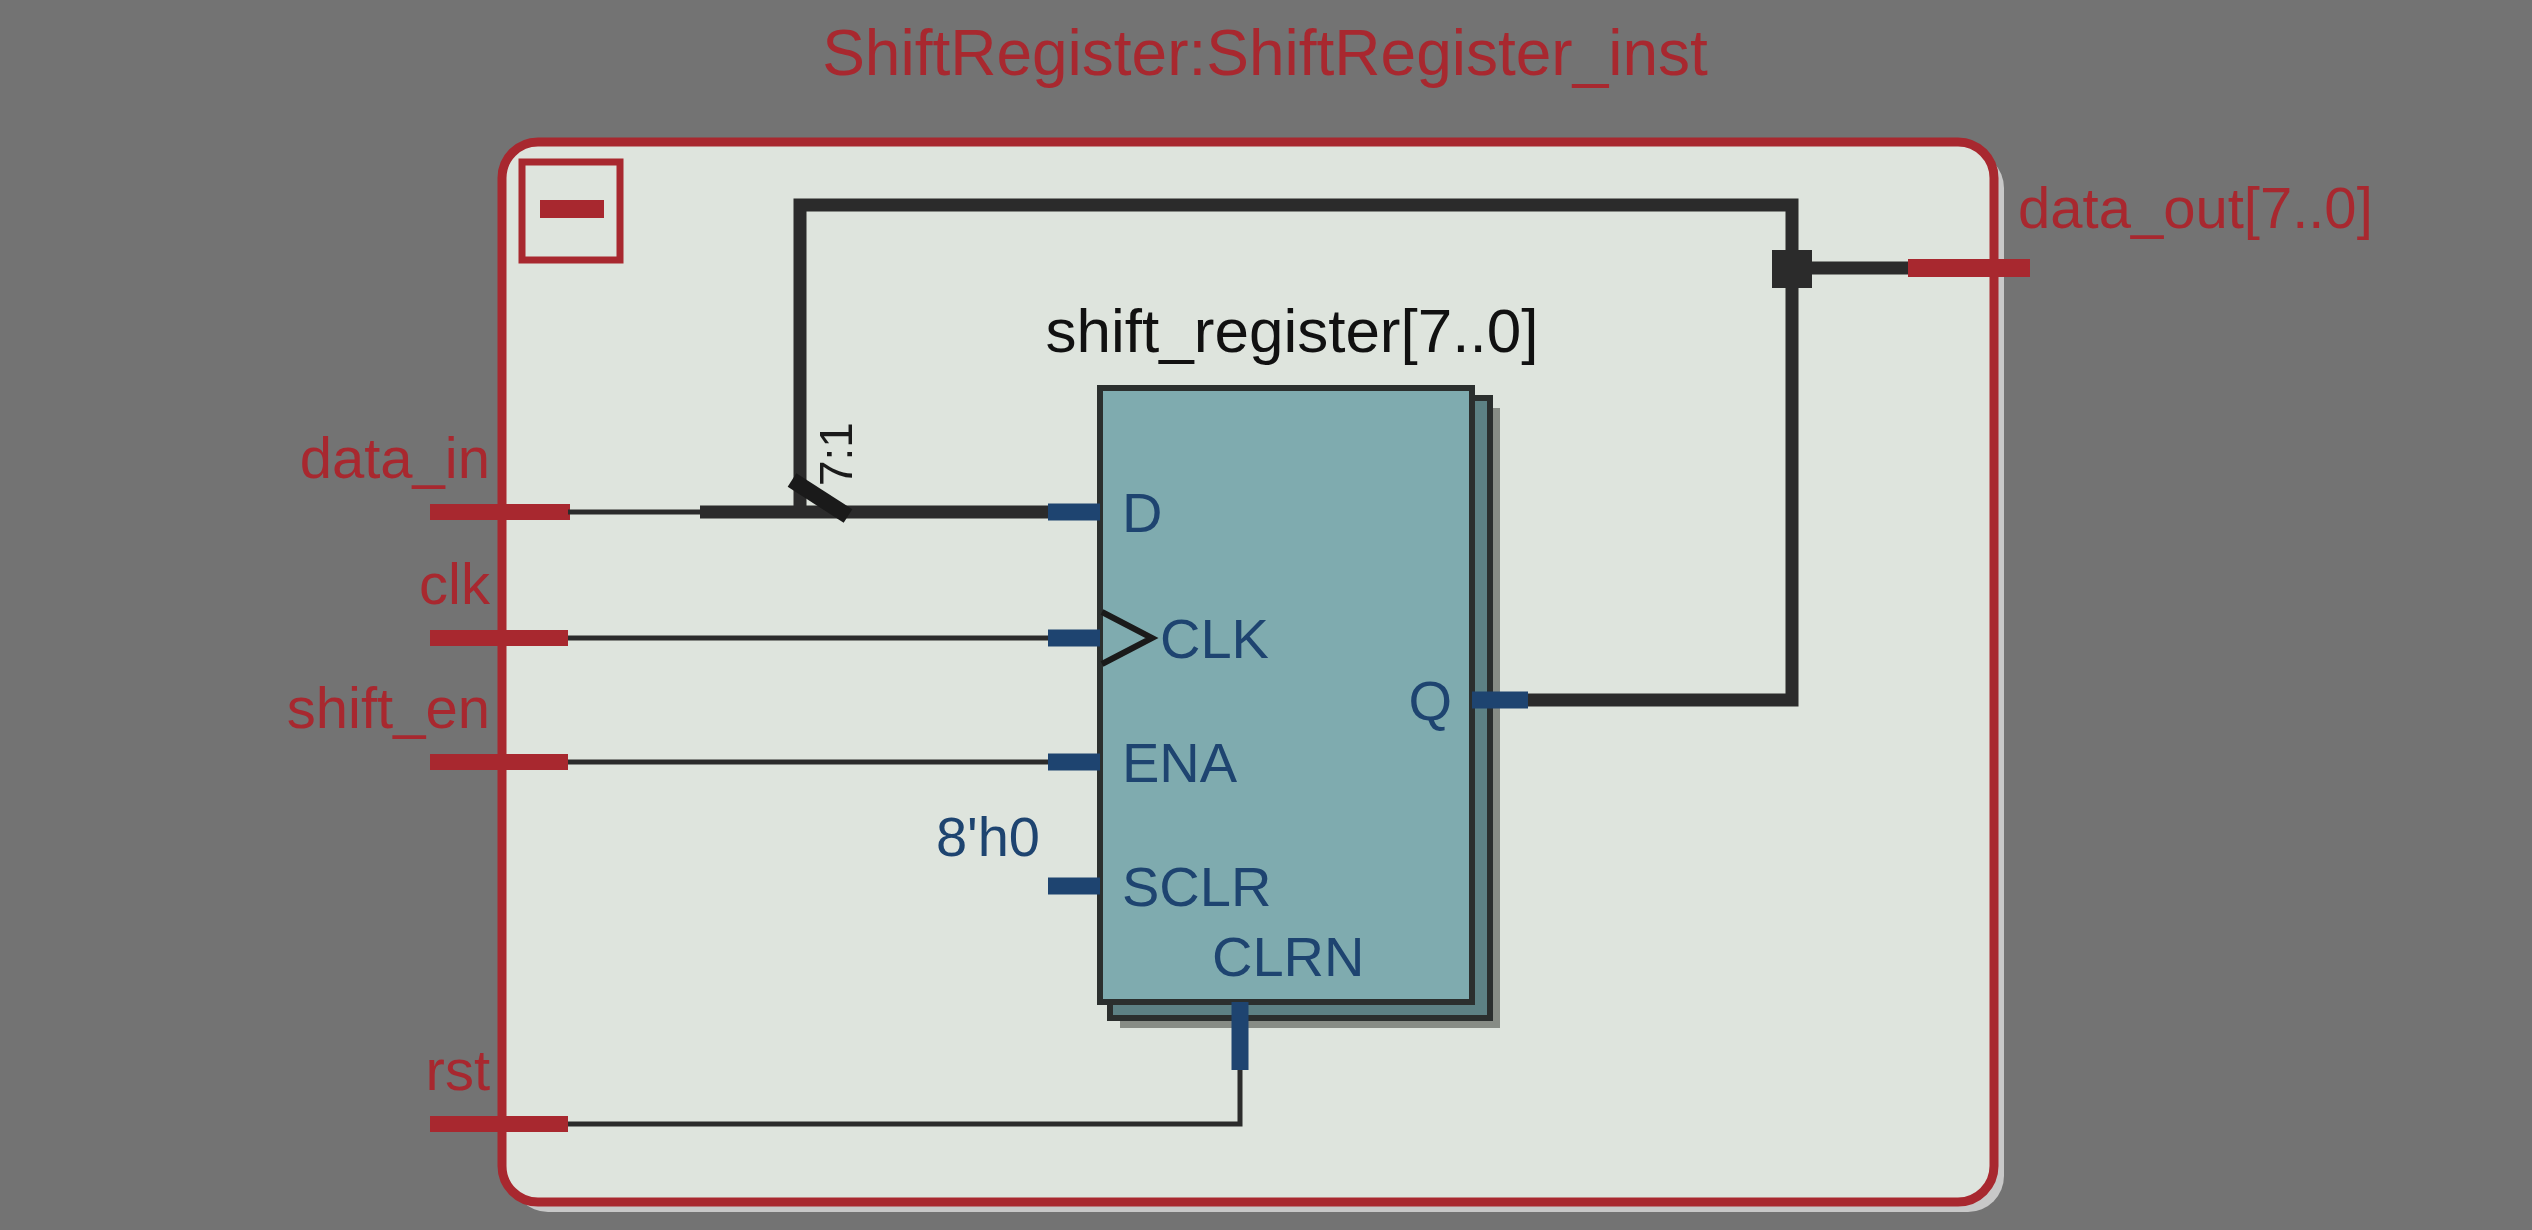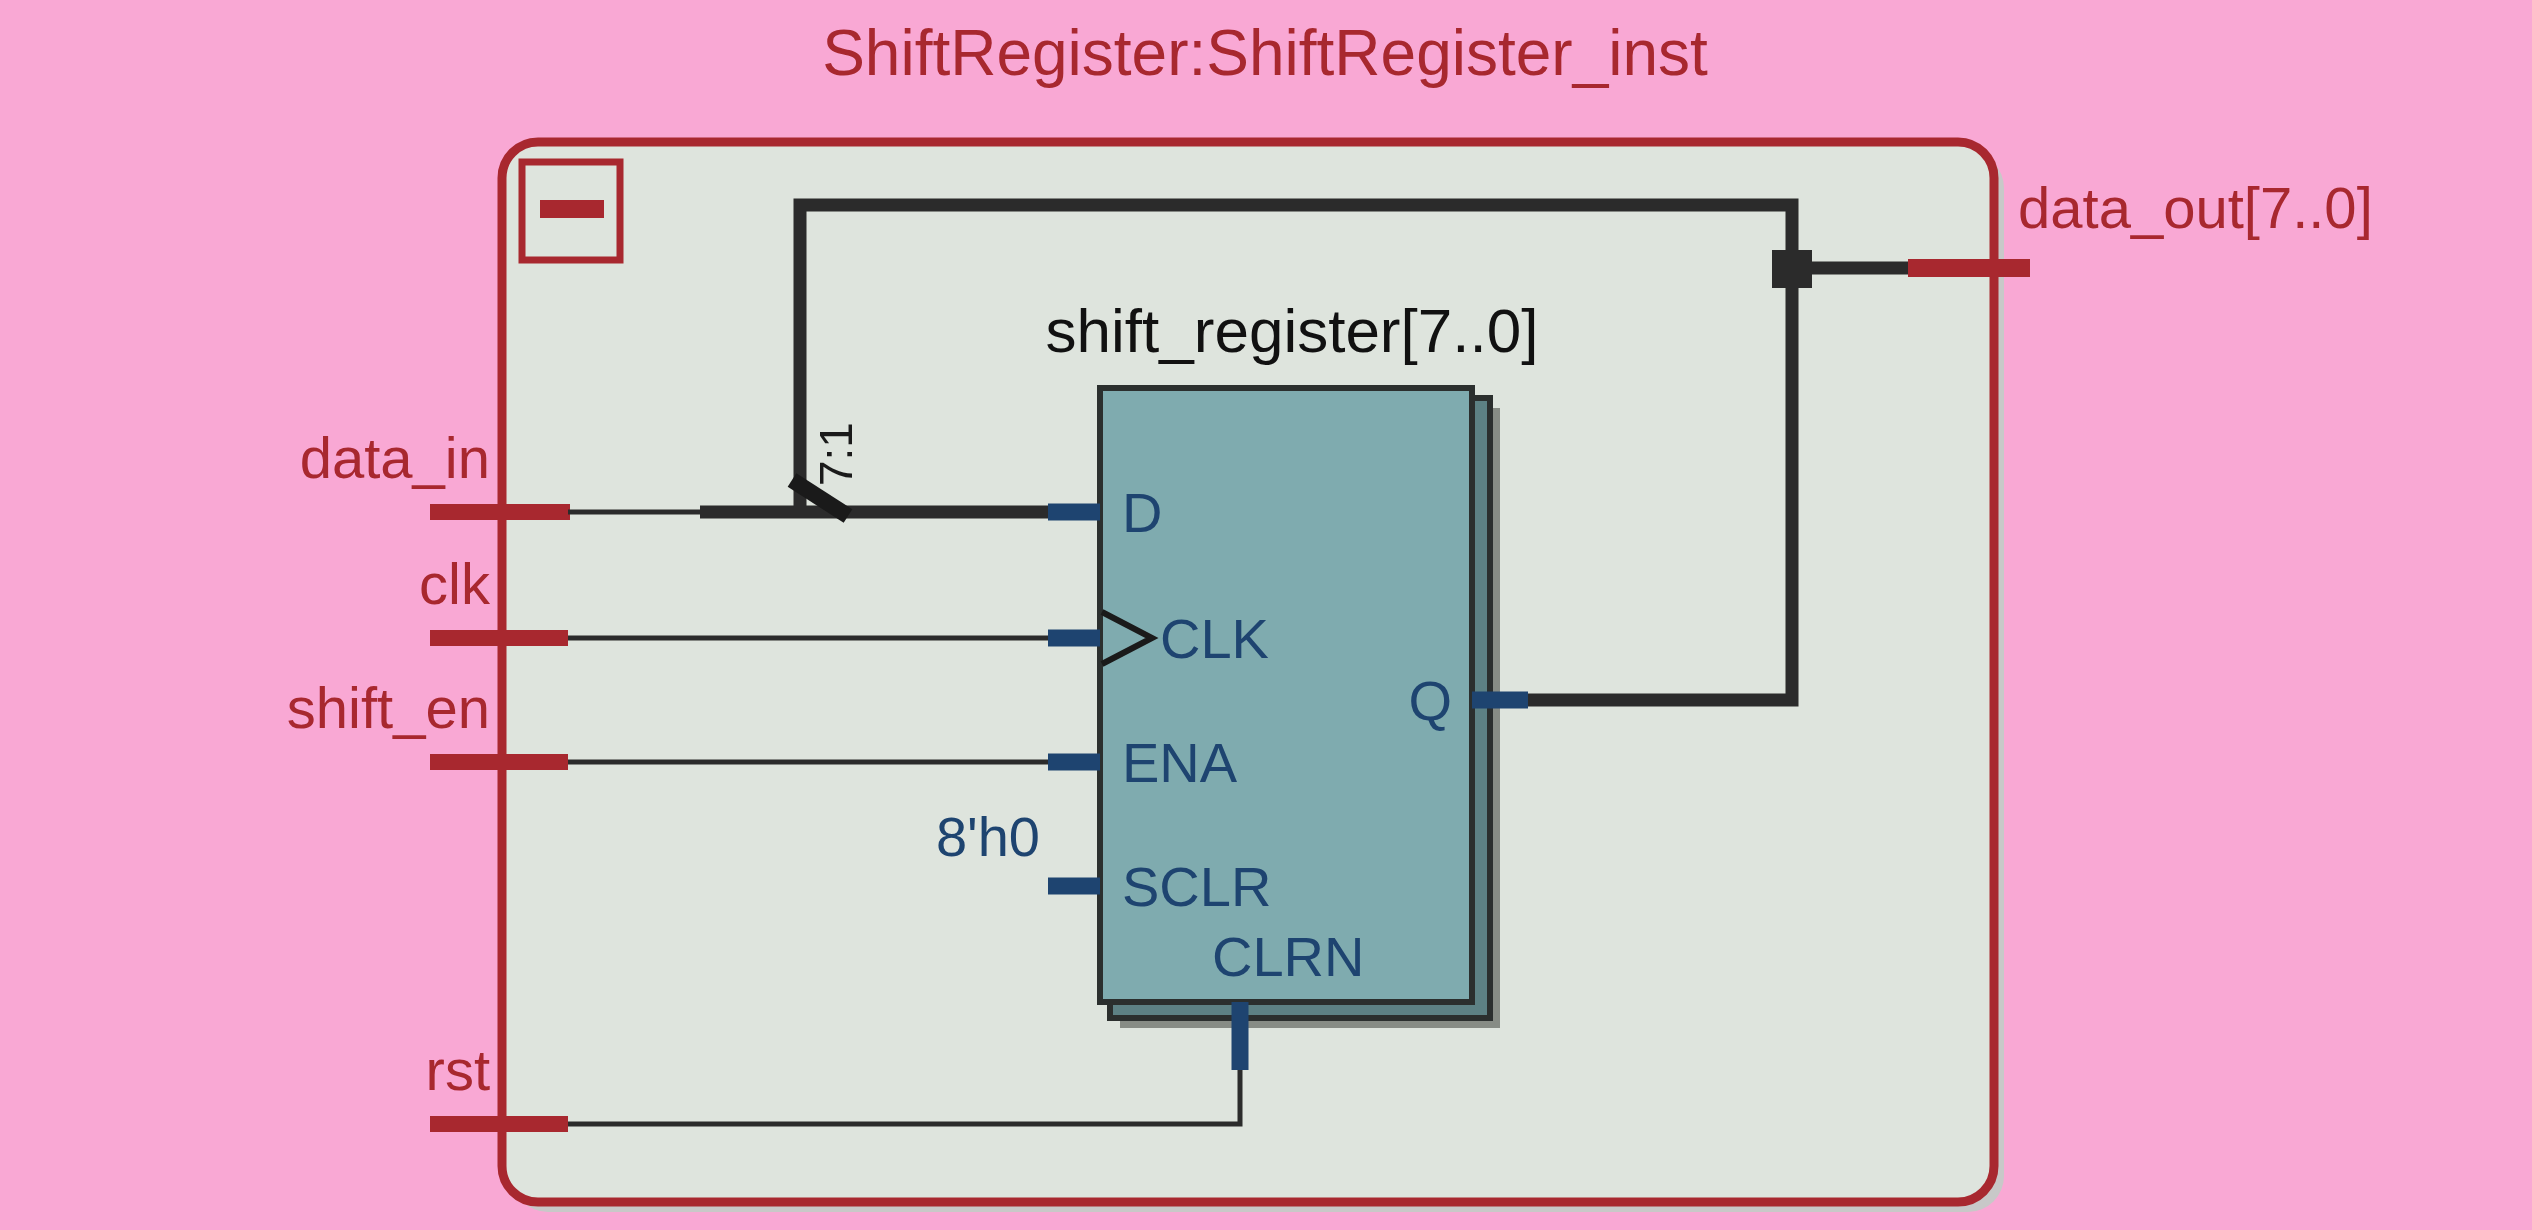--- a/index.html
+++ b/index.html
@@ -11,21 +11,21 @@
   body {
     width: 2532px;
     height: 1230px;
     overflow: hidden;
     font-family: "Liberation Sans", sans-serif;
   }
   #schematic-root {
     position: relative;
     width: 2532px;
     height: 1230px;
-    background: #f9a8d4;
+    background: #737373;
   }
   svg.canvas {
     display: block;
     width: 2532px;
     height: 1230px;
   }
   text { font-family: "Liberation Sans", sans-serif; }
   .t-title      { font-size: 64px; fill: #a8282f; }
   .t-port       { font-size: 58px; fill: #a8282f; }
   .t-blocktitle { font-size: 62px; fill: #111111; }

